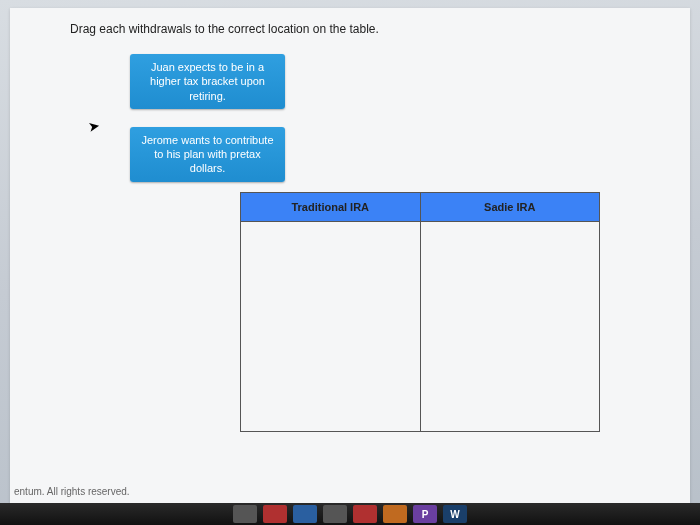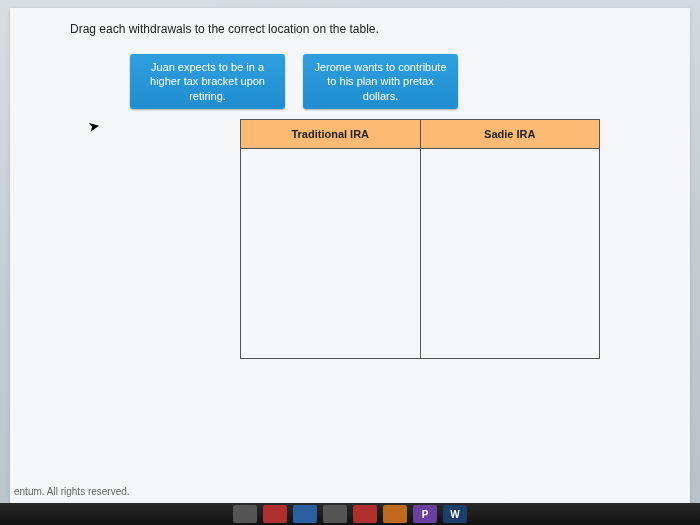--- a/index.html
+++ b/index.html
@@ -30,20 +30,21 @@
     top: 110px;
     font-size: 14px;
     color: #000;
     transform: rotate(-10deg);
   }
   .cards-row {
     display: flex;
     gap: 18px;
     margin-left: 60px;
     margin-bottom: 10px;
+    flex-direction: column;
   }
   .card {
     background: linear-gradient(180deg, #2f9fe0 0%, #1f8dd0 100%);
     color: #fff;
     font-size: 11px;
     text-align: center;
     padding: 6px 8px;
     border-radius: 3px;
     width: 155px;
     min-height: 44px;
@@ -63,21 +64,21 @@
     margin-left: 170px;
     border-collapse: collapse;
     width: 360px;
   }
   .drop-table th {
     border: 1px solid #555;
     padding: 8px 10px;
     font-size: 11px;
     font-weight: bold;
     color: #222;
-    background: #fdba74;
+    background: #3b82f6;
     width: 50%;
   }
   .drop-table td {
     border: 1px solid #555;
     height: 210px;
     width: 50%;
     vertical-align: top;
   }
   .footer {
     position: absolute;

